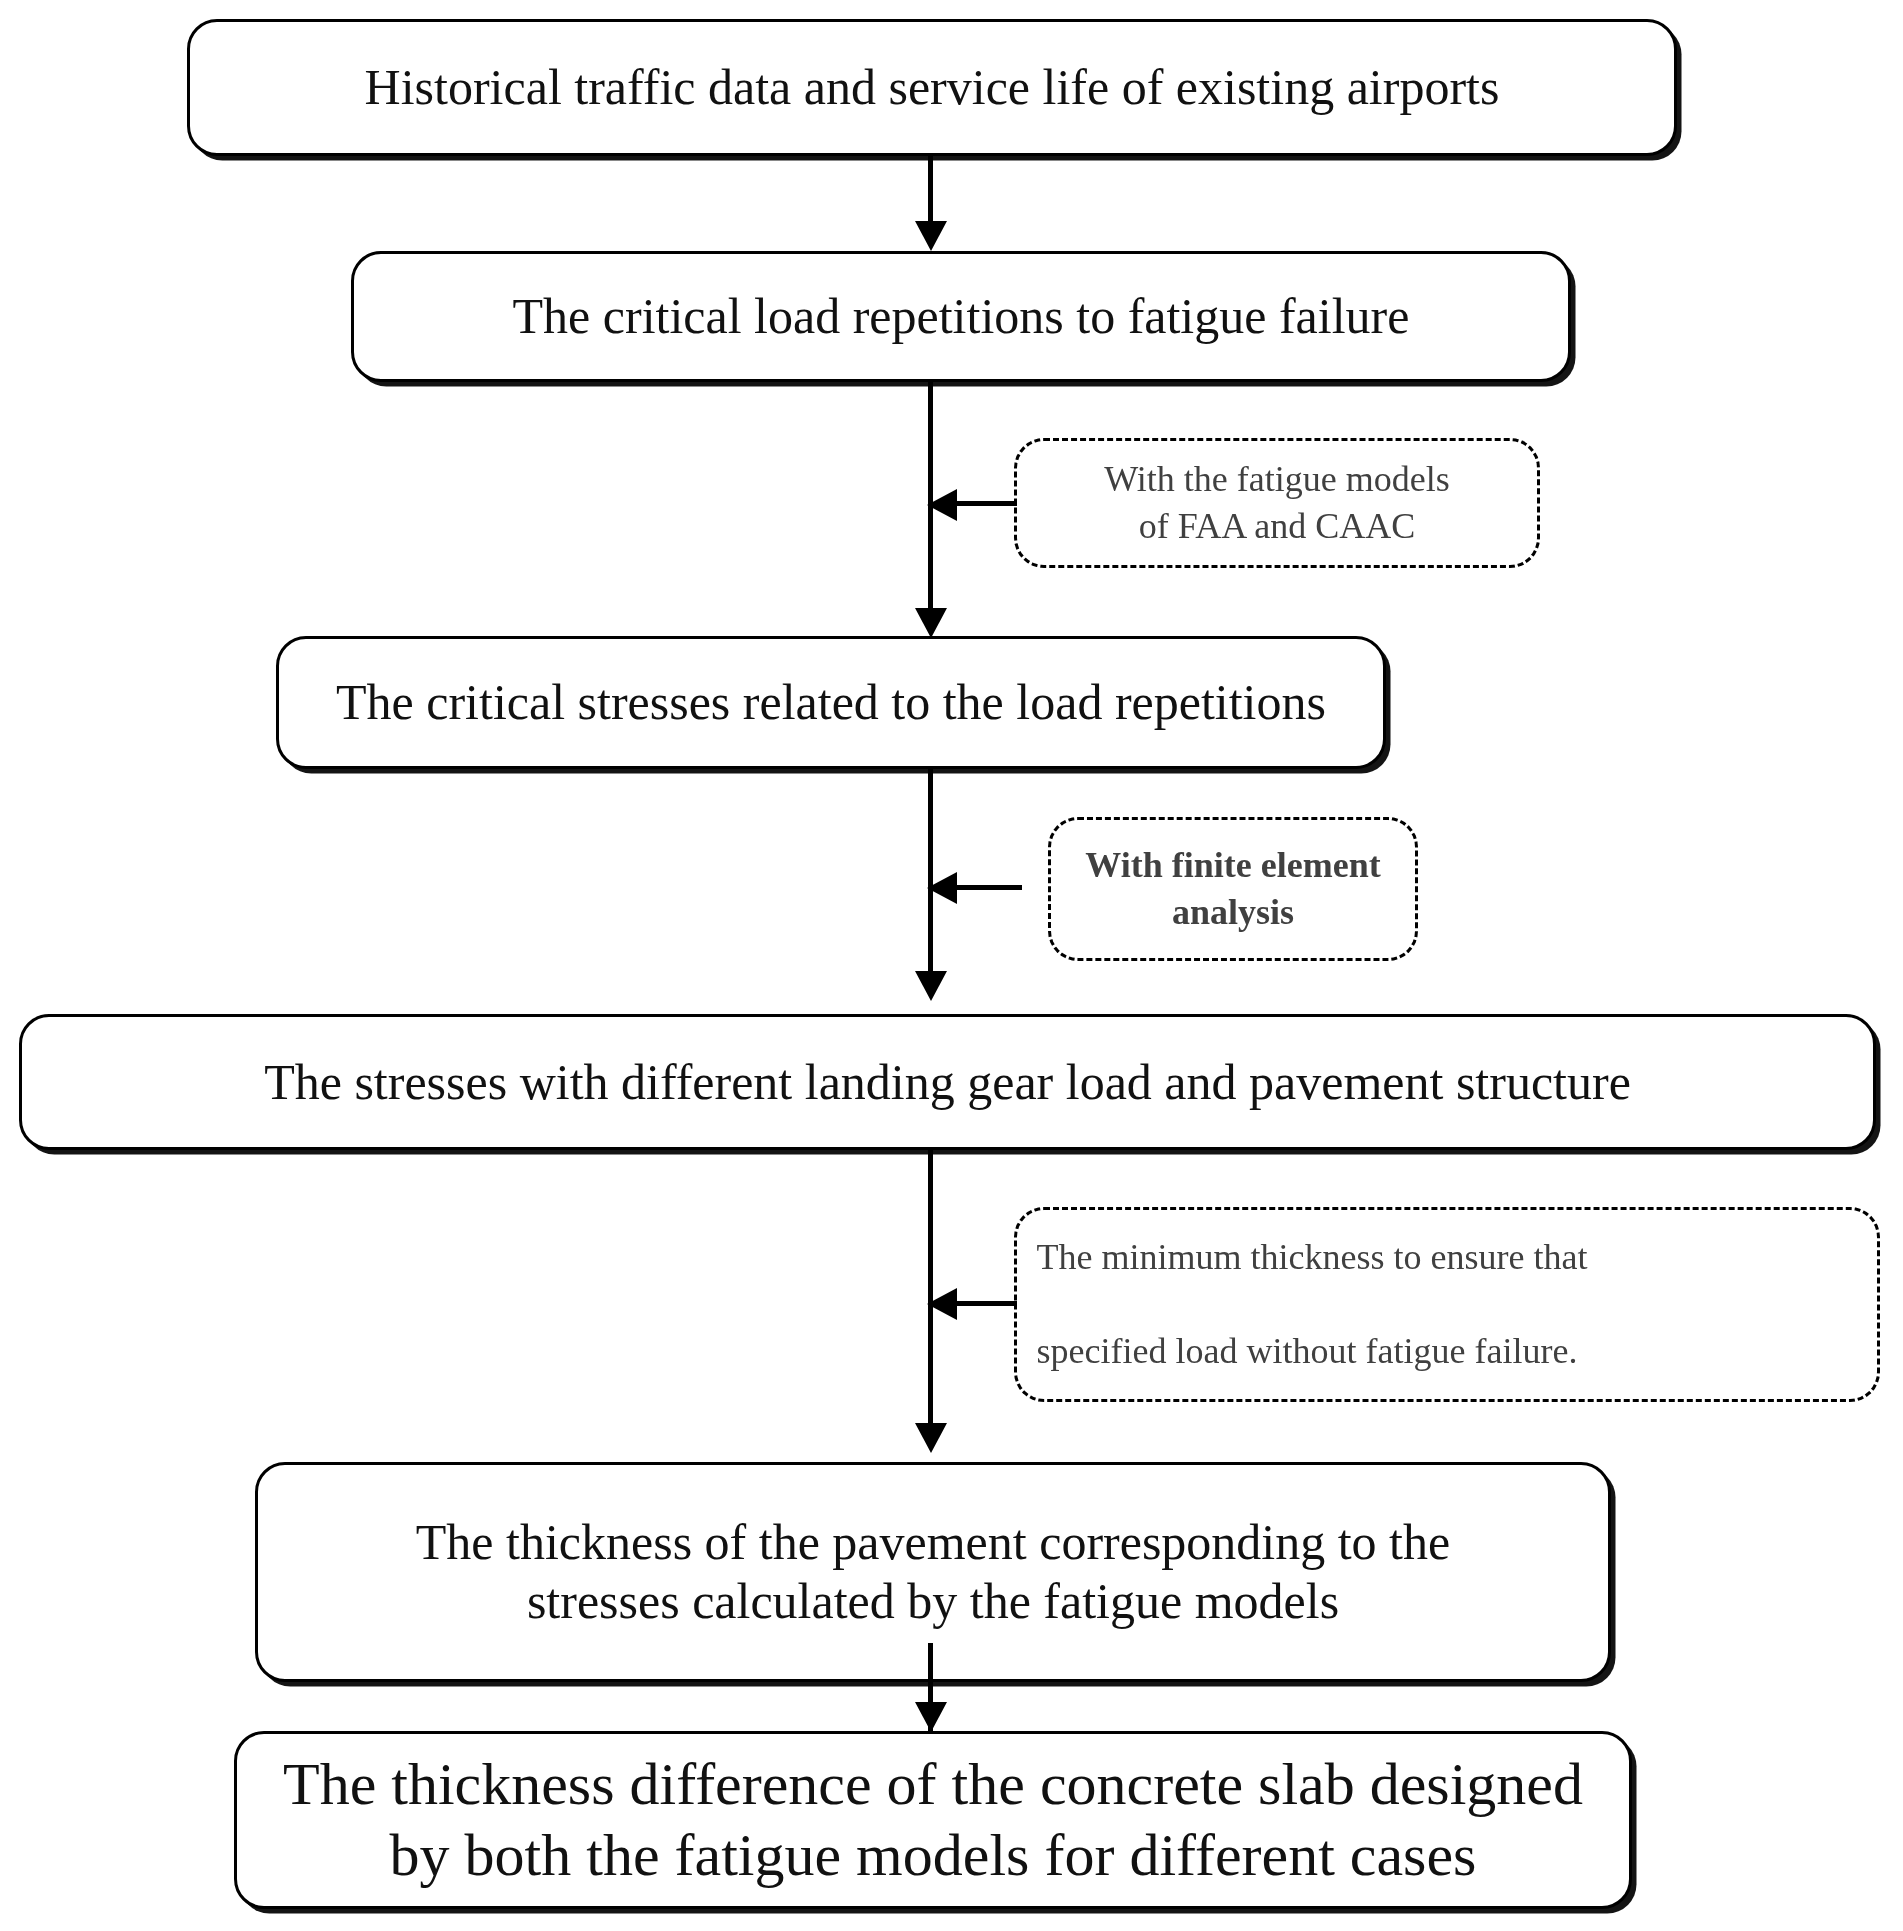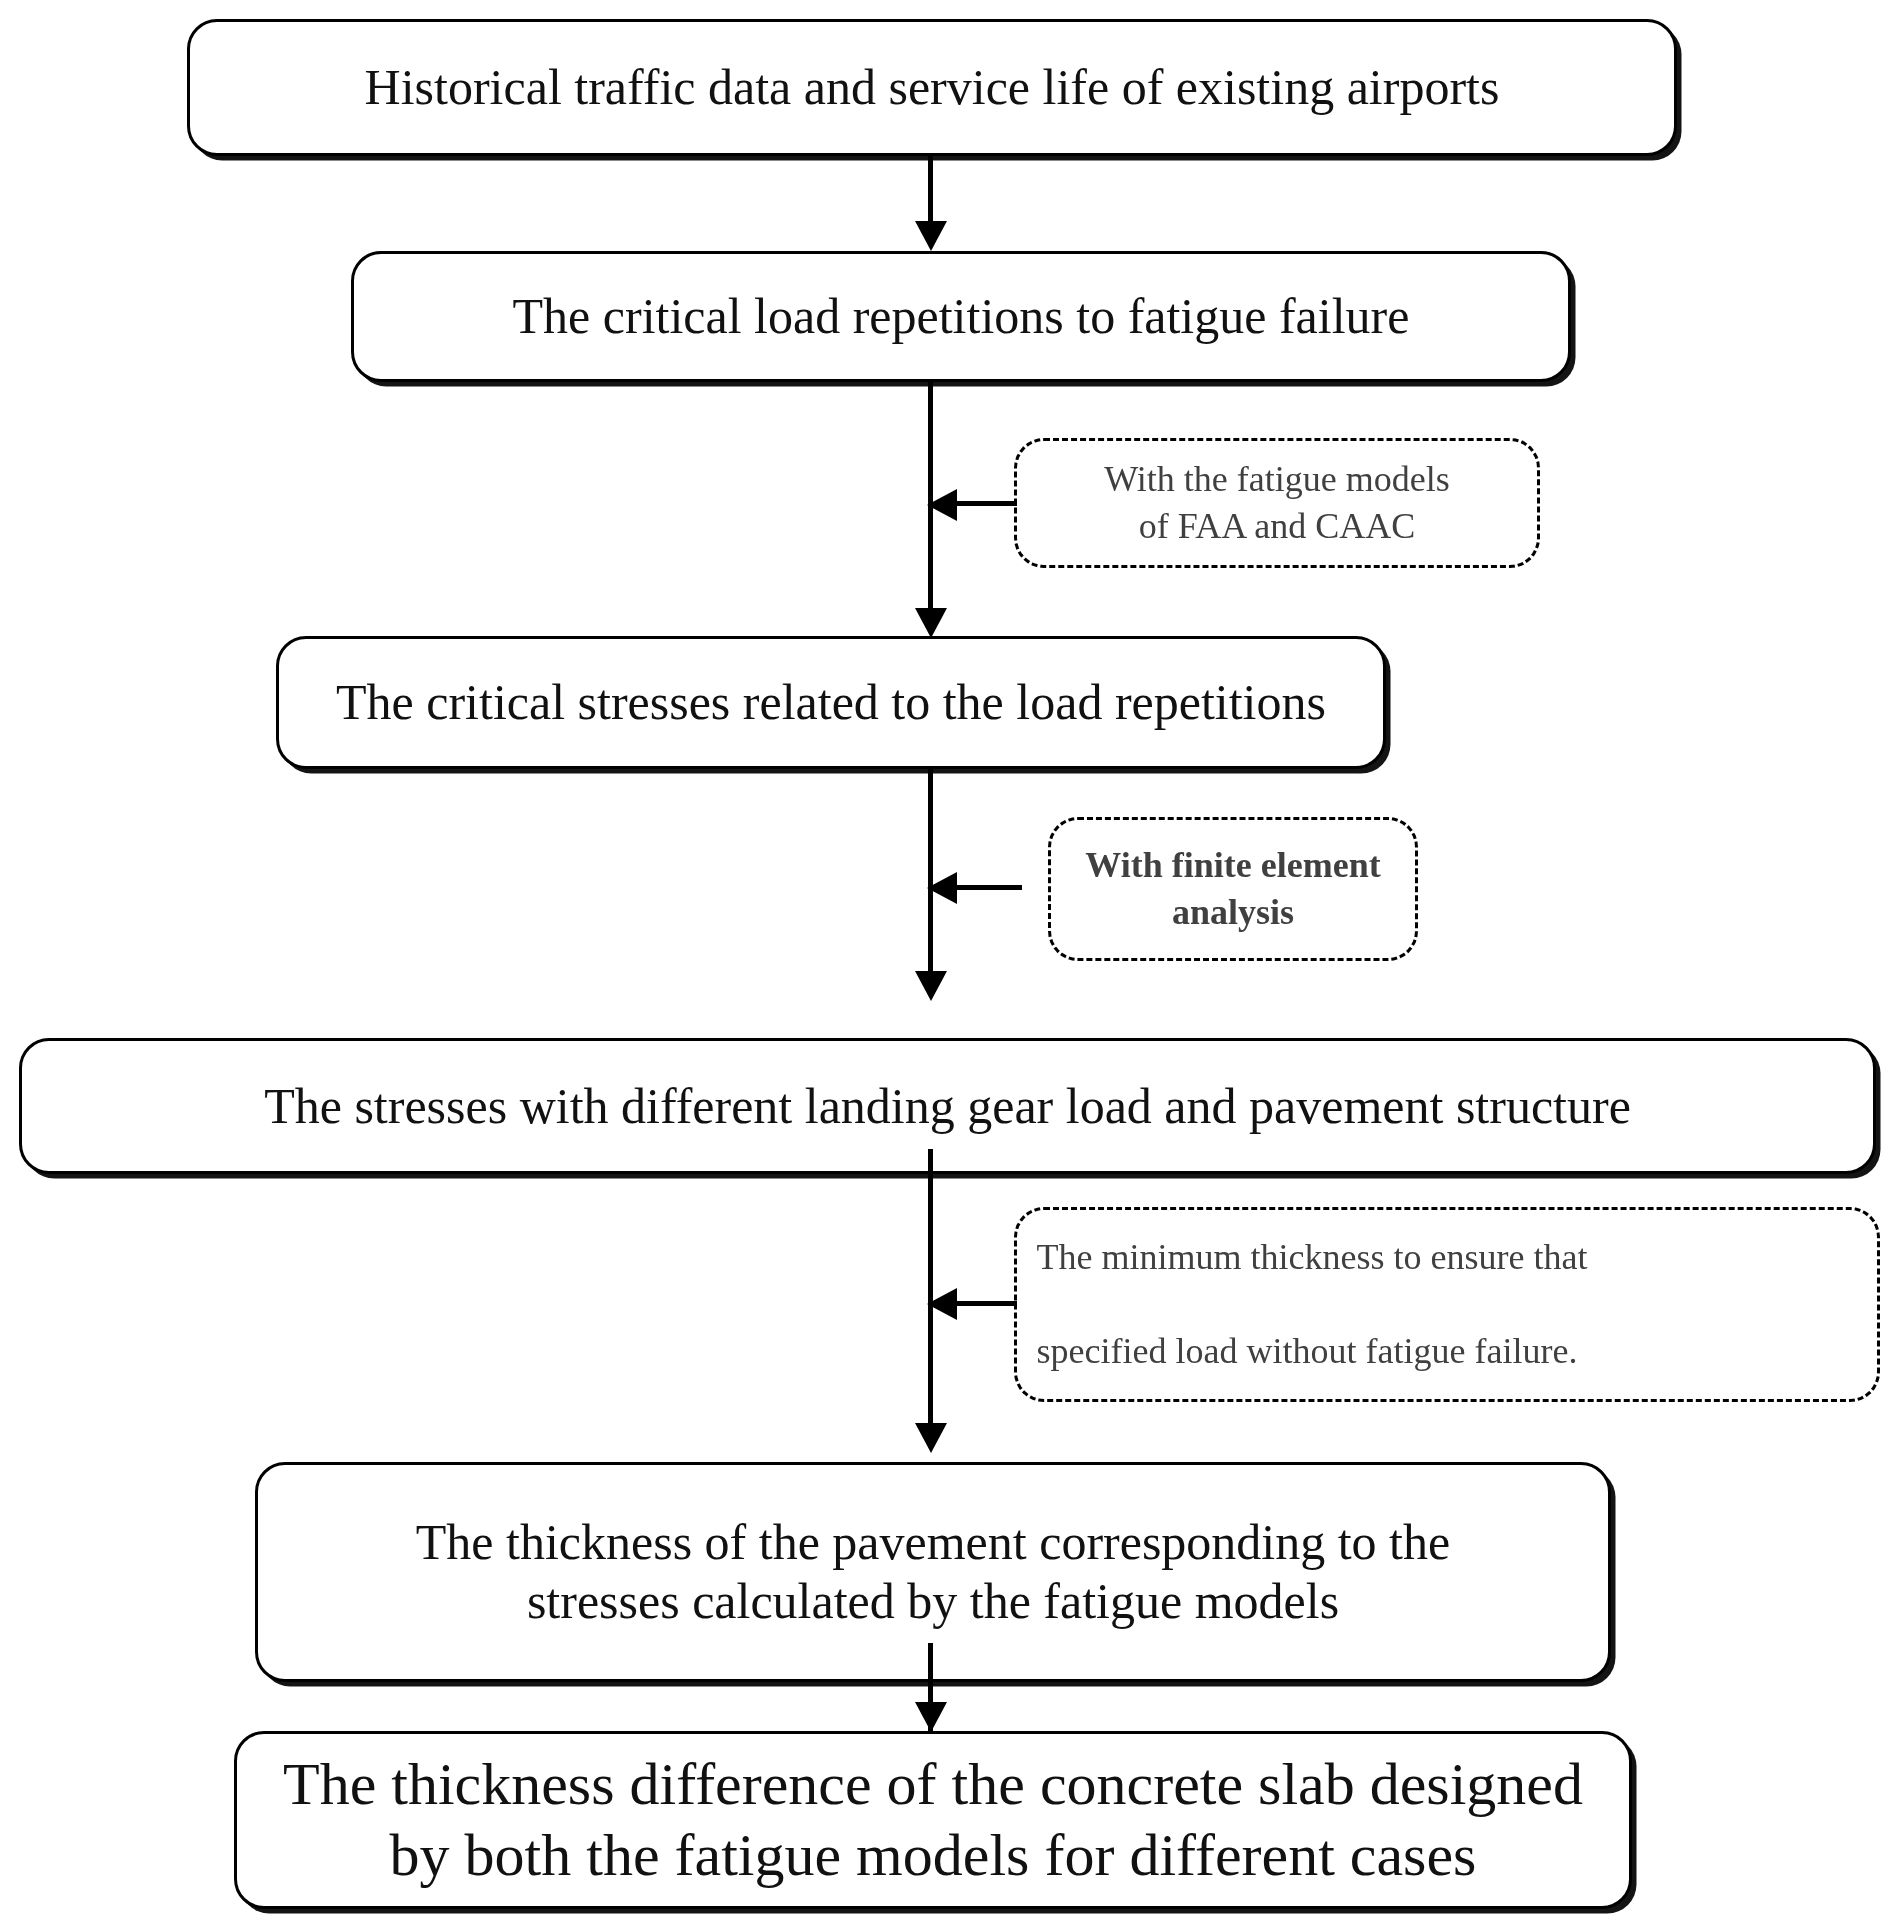--- a/index.html
+++ b/index.html
@@ -120,21 +120,21 @@
 
   <div class="callout center" style="left:1048px; top:817px; width:370px; height:144px; font-size:36px;font-weight:bold;">
     <span class="label">
       <span>With finite element</span><br>
       <span>analysis</span>
     </span>
   </div>
   <div class="hline" style="left:948px; top:885px; width:74px;"></div>
   <div class="arrow-left" style="left:927px; top:872px;"></div>
 
-  <div class="node" style="left:19px; top:1014px; width:1857px; height:136px; font-size:50px;margin-top:24px;">
+  <div class="node" style="left:19px; top:1014px; width:1857px; height:136px; font-size:50px;">
     <span class="label">The stresses with different landing gear load and pavement structure</span>
   </div>
 
   <div class="vline" style="left:928px; top:1149px; height:287px;"></div>
   <div class="arrow-down" style="left:915px; top:1423px;"></div>
 
   <div class="callout left" style="left:1014px; top:1207px; width:866px; height:195px; font-size:36px;">
     <span class="label">
       <span>The minimum thickness to ensure that</span><br>
       <br>

